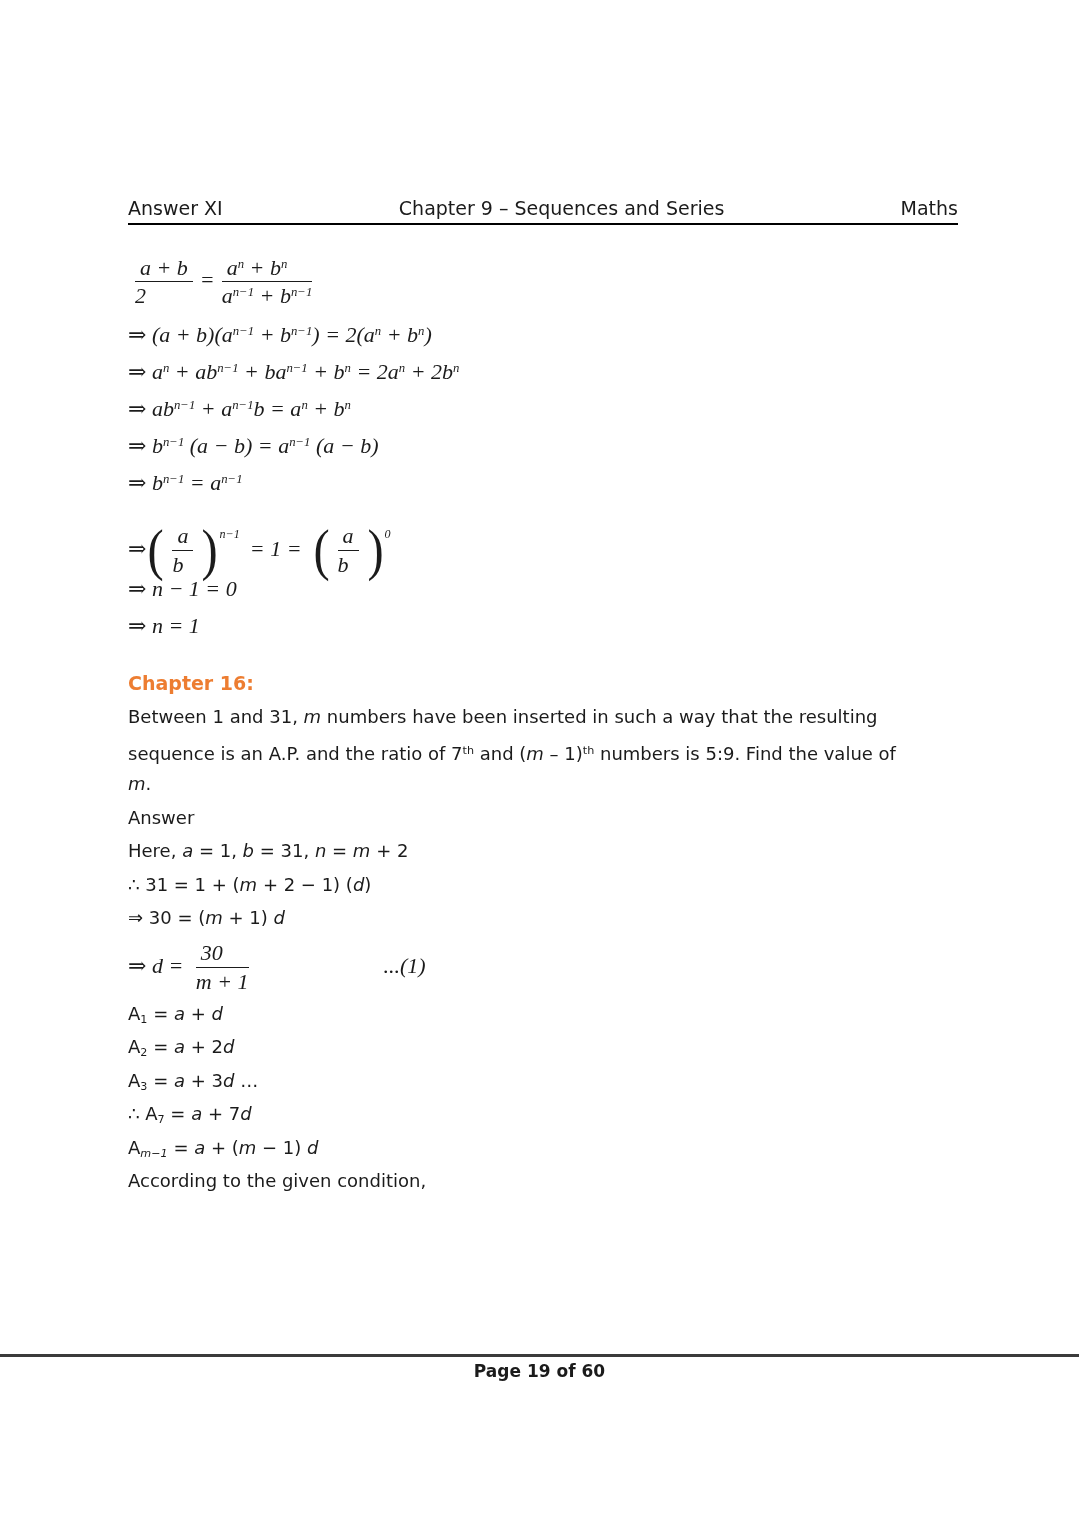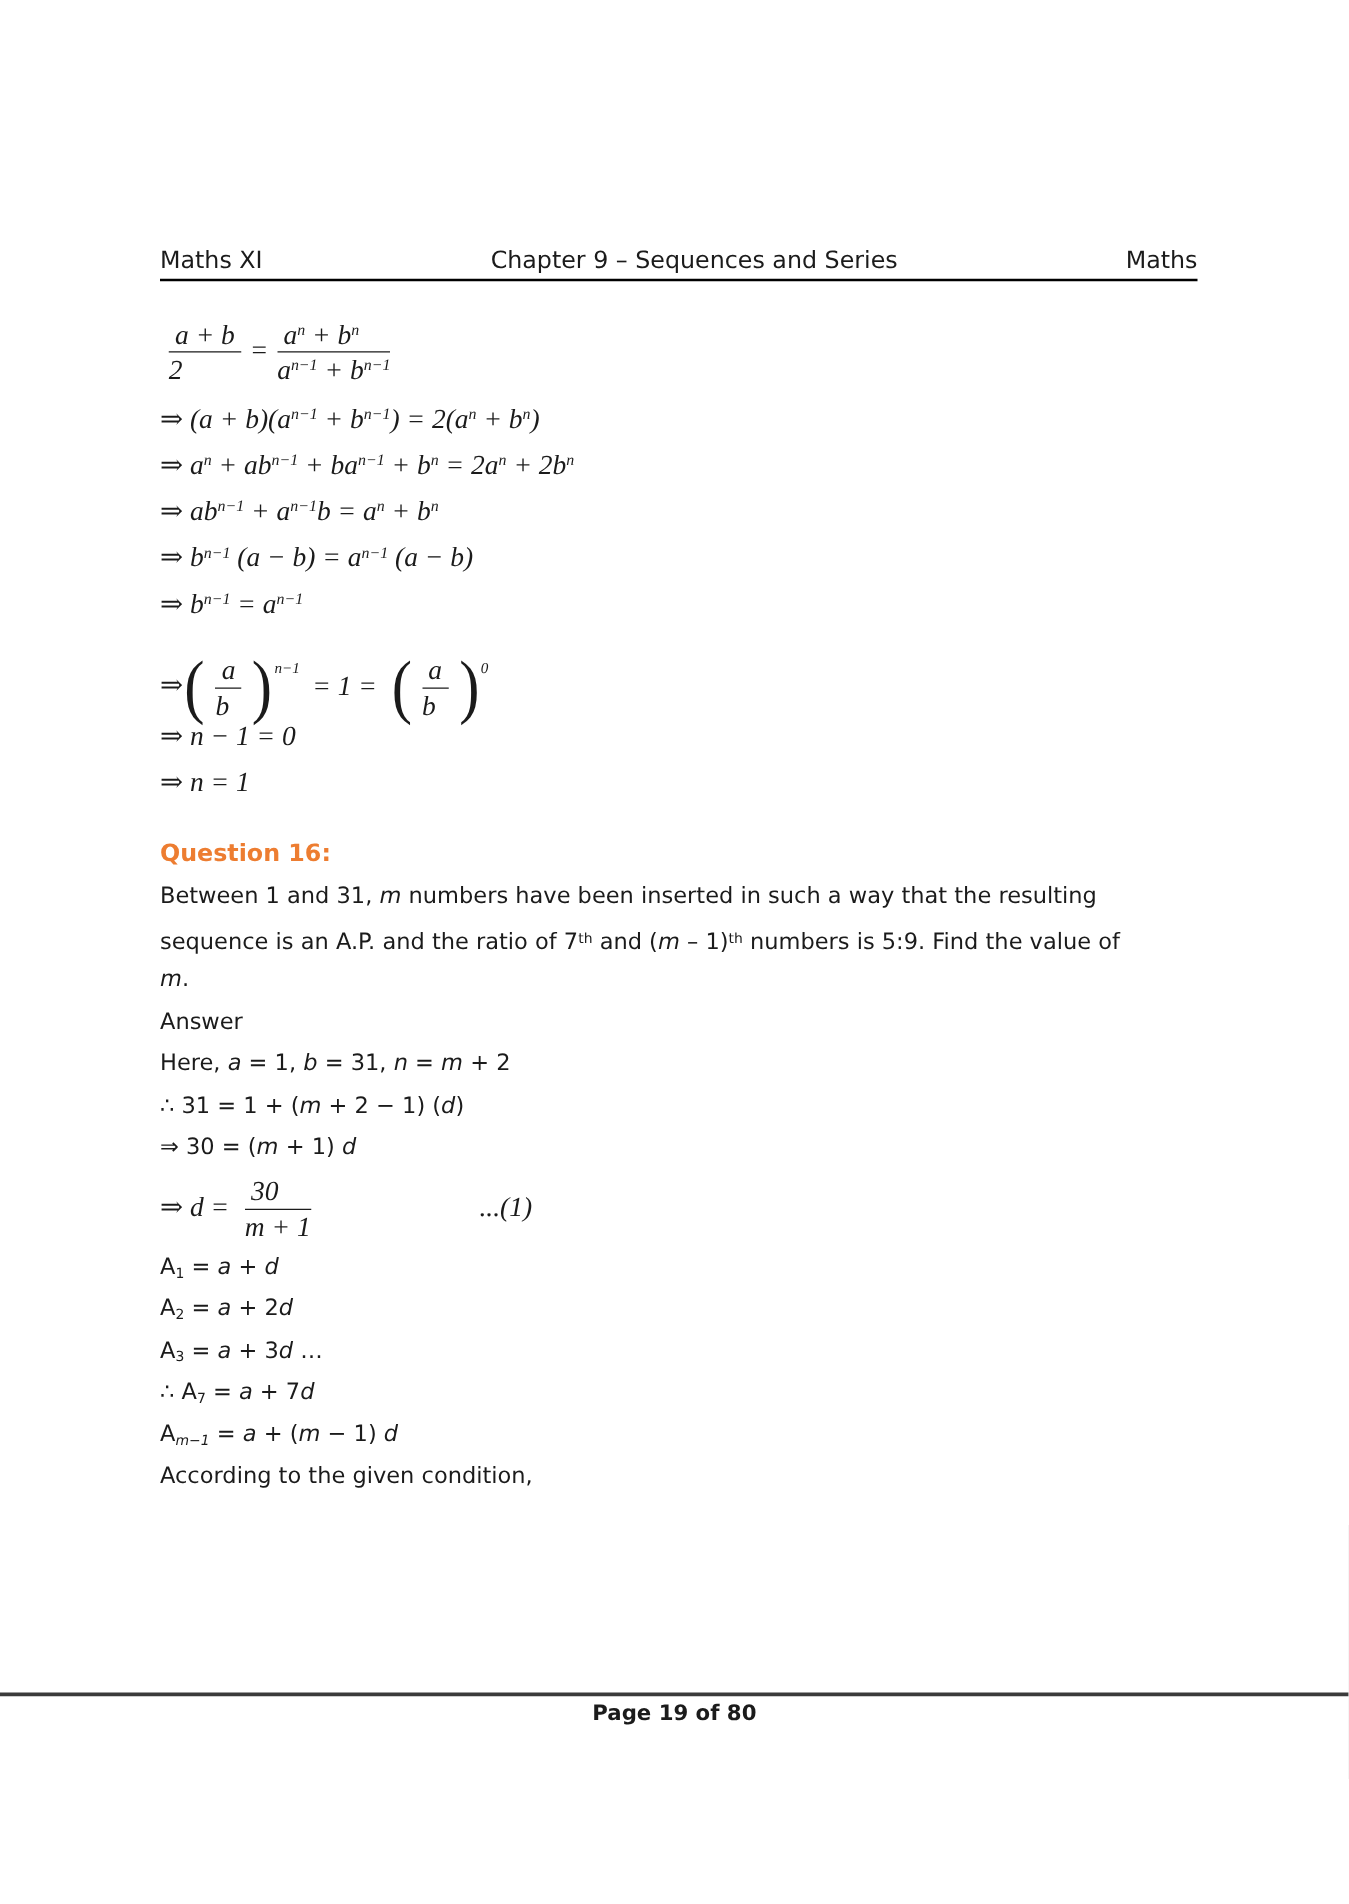--- a/index.html
+++ b/index.html
@@ -52,42 +52,42 @@
   }
   i { font-style:italic; }
 </style>
 </head>
 <body>
 
 <div class="page">
   <div class="content">
 
     <div class="doc-header">
-      <span>Maths XI</span>
+      <span>Answer XI</span>
       <span>Chapter 9 – Sequences and Series</span>
       <span>Maths</span>
     </div>
 
     <div class="math-block math">
       <div class="mline-tall">
         <span class="frac"><span class="fnum">a + b</span><span class="fden">2</span></span><span>=</span><span class="frac"><span class="fnum">a<sup>n</sup> + b<sup>n</sup></span><span class="fden">a<sup>n−1</sup> + b<sup>n−1</sup></span></span>
       </div>
       <div class="mline">⇒ (a + b)(a<sup>n−1</sup> + b<sup>n−1</sup>) = 2(a<sup>n</sup> + b<sup>n</sup>)</div>
       <div class="mline">⇒ a<sup>n</sup> + ab<sup>n−1</sup> + ba<sup>n−1</sup> + b<sup>n</sup> = 2a<sup>n</sup> + 2b<sup>n</sup></div>
       <div class="mline">⇒ ab<sup>n−1</sup> + a<sup>n−1</sup>b = a<sup>n</sup> + b<sup>n</sup></div>
       <div class="mline">⇒ b<sup>n−1</sup> (a − b) = a<sup>n−1</sup> (a − b)</div>
       <div class="mline">⇒ b<sup>n−1</sup> = a<sup>n−1</sup></div>
       <div class="mline-ratio">
         <span>⇒</span><span class="bigp">(</span><span class="frac"><span class="fnum">a</span><span class="fden">b</span></span><span class="bigp">)</span><span class="hexp">n−1</span><span class="mid-eq">= 1 =</span><span class="bigp">(</span><span class="frac"><span class="fnum">a</span><span class="fden">b</span></span><span class="bigp">)</span><span class="hexp">0</span>
       </div>
       <div class="mline">⇒ n − 1 = 0</div>
       <div class="mline">⇒ n = 1</div>
     </div>
 
-    <div class="q-heading">Question 16:</div>
+    <div class="q-heading">Chapter 16:</div>
 
     <div class="q-block">
       <div class="tline">Between 1 and 31, <i>m</i> numbers have been inserted in such a way that the resulting</div>
       <div class="tline">sequence is an A.P. and the ratio of 7<sup>th</sup> and (<i>m</i> – 1)<sup>th</sup> numbers is 5:9. Find the value of</div>
       <div class="tline"><i>m</i>.</div>
       <div class="tline">Answer</div>
     </div>
 
     <div>
       <div class="tline">Here, <i>a</i> = 1, <i>b</i> = 31, <i>n</i> = <i>m</i> + 2</div>
@@ -100,14 +100,14 @@
       <div class="tline">A<sub>2</sub> = <i>a</i> + 2<i>d</i></div>
       <div class="tline">A<sub>3</sub> = <i>a</i> + 3<i>d</i> …</div>
       <div class="tline">∴ A<sub>7</sub> = <i>a</i> + 7<i>d</i></div>
       <div class="tline">A<sub><i>m−1</i></sub> = <i>a</i> + (<i>m</i> − 1) <i>d</i></div>
       <div class="tline">According to the given condition,</div>
     </div>
 
   </div>
 
   <div class="footer-rule"></div>
-  <div class="footer-text">Page 19 of 80</div>
+  <div class="footer-text">Page 19 of 60</div>
 </div>
 
 </body></html>

